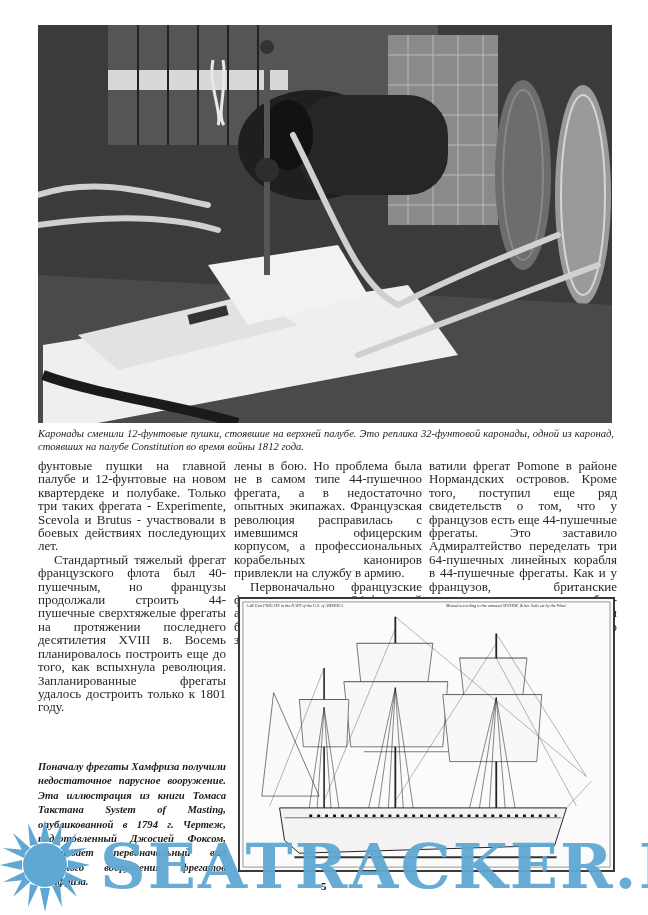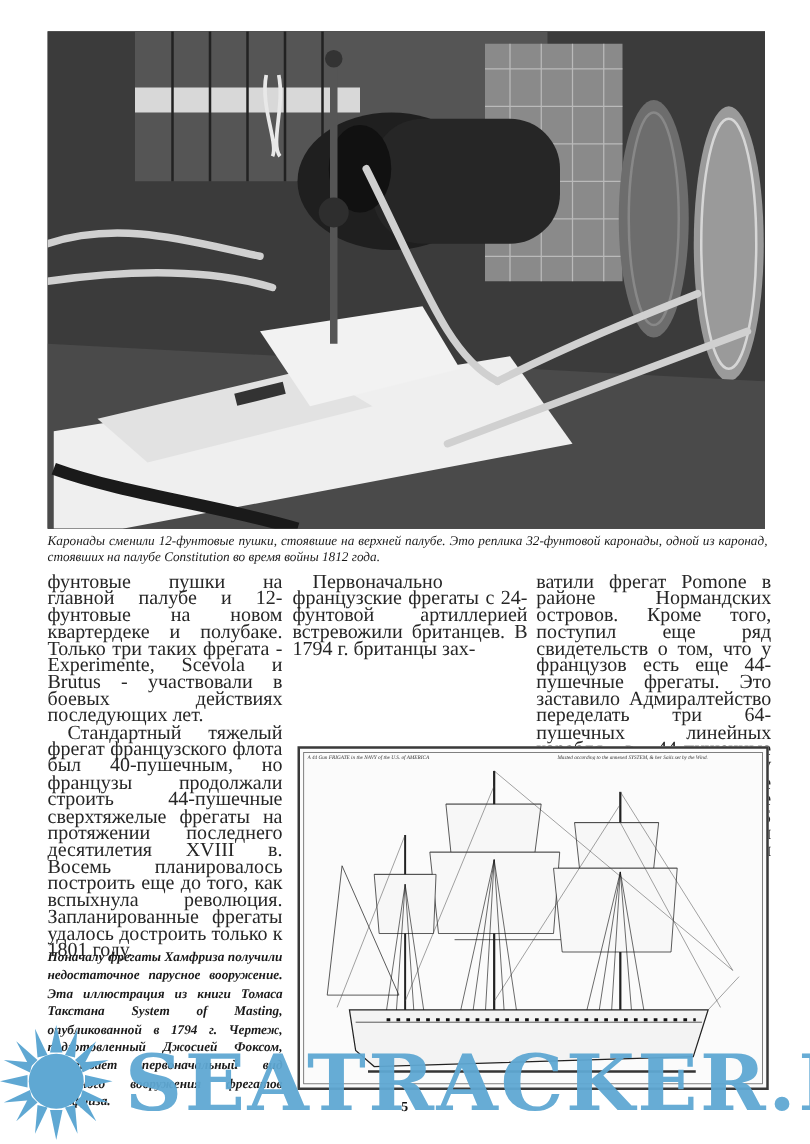--- a/index.html
+++ b/index.html
@@ -11,21 +11,21 @@
     position: absolute; left: 38px; top: 25px; width: 574px; height: 398px;
     background: #2a2a2a; overflow: hidden;
   }
   .photo svg { display: block; width: 100%; height: 100%; }
   .caption-top {
     position: absolute; left: 38px; top: 427px; width: 576px;
     font-style: italic; font-weight: normal; font-size: 10.6px; line-height: 13px;
     text-align: justify; color: #1a1a1a;
   }
   .col {
-    position: absolute; font-size: 16px; line-height: 13.4px; text-align: justify; color: #262626;
+    position: absolute; font-size: 13px; line-height: 13.4px; text-align: justify; color: #262626;
   }
   .col p { margin: 0; }
   .col p.indent { text-indent: 16px; }
   .col-left { left: 38px; top: 459px; width: 188px; }
   .col-mid { left: 234px; top: 459px; width: 188px; }
   .col-right { left: 429px; top: 459px; width: 188px; }
   .caption-left {
     position: absolute; left: 38px; top: 760px; width: 188px;
     font-style: italic; font-weight: bold; font-size: 10.6px; line-height: 14.4px;
     text-align: justify; color: #1a1a1a;
@@ -112,20 +112,21 @@
 </div>
 
 <div class="caption-top">Каронады сменили 12-фунтовые пушки, стоявшие на верхней палубе. Это реплика 32-фунтовой каронады, одной из каронад, стоявших на палубе Constitution во время войны 1812 года.</div>
 
 <div class="col col-left">
   <p>фунтовые пушки на главной палубе и 12-фунтовые на новом квартердеке и полубаке. Только три таких фрегата - Experimente, Scevola и Brutus - участвовали в боевых действиях последующих лет.</p>
   <p class="indent">Стандартный тяжелый фрегат французского флота был 40-пушечным, но французы продолжали строить 44-пушечные сверхтяжелые фрегаты на протяжении последнего десятилетия XVIII в. Восемь планировалось построить еще до того, как вспыхнула революция. Запланированные фрегаты удалось достроить только к 1801 году.</p>
 </div>
 
 <div class="col col-mid">
+  <p>лены в бою. Но проблема была не в самом типе 44-пушечноо фрегата, а в недостаточно опытных экипажах. Французская революция расправилась с имевшимся офицерским корпусом, а профессиональных корабельных канониров привлекли на службу в армию.</p>
   <p class="indent">Первоначально французские фрегаты с 24-фунтовой артиллерией встревожили британцев. В 1794 г. британцы зах-</p>
 </div>
 
 <div class="col col-right">
   <p>ватили фрегат Pomone в районе Нормандских островов. Кроме того, поступил еще ряд свидетельств о том, что у французов есть еще 44-пушечные фрегаты. Это заставило Адмиралтейство переделать три 64-пушечных линейных корабля в 44-пушечные фрегаты. Как и у французов, британские пониженные в ранге корабли- HMS Indefatigable, Anson и Magnanime - сохранили свою главную</p>
 </div>
 
 <div class="caption-left">Поначалу фрегаты Хамфриза получили недостаточное парусное вооружение. Эта иллюстрация из книги Томаса Такстана System of Masting, опубликованной в 1794 г. Чертеж, подготовленный Джосией Фоксом, показывает первоначальный вид парусного вооружения фрегатов Хамфриза.</div>
 
 <div class="drawing">

